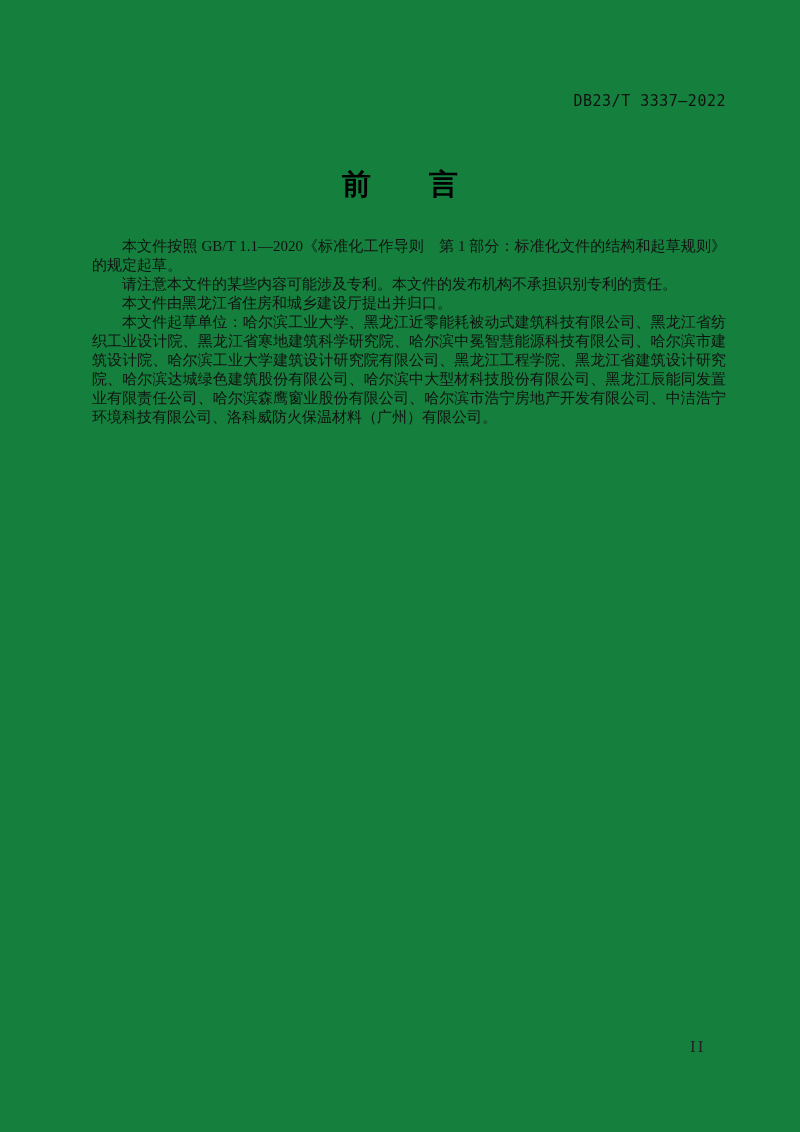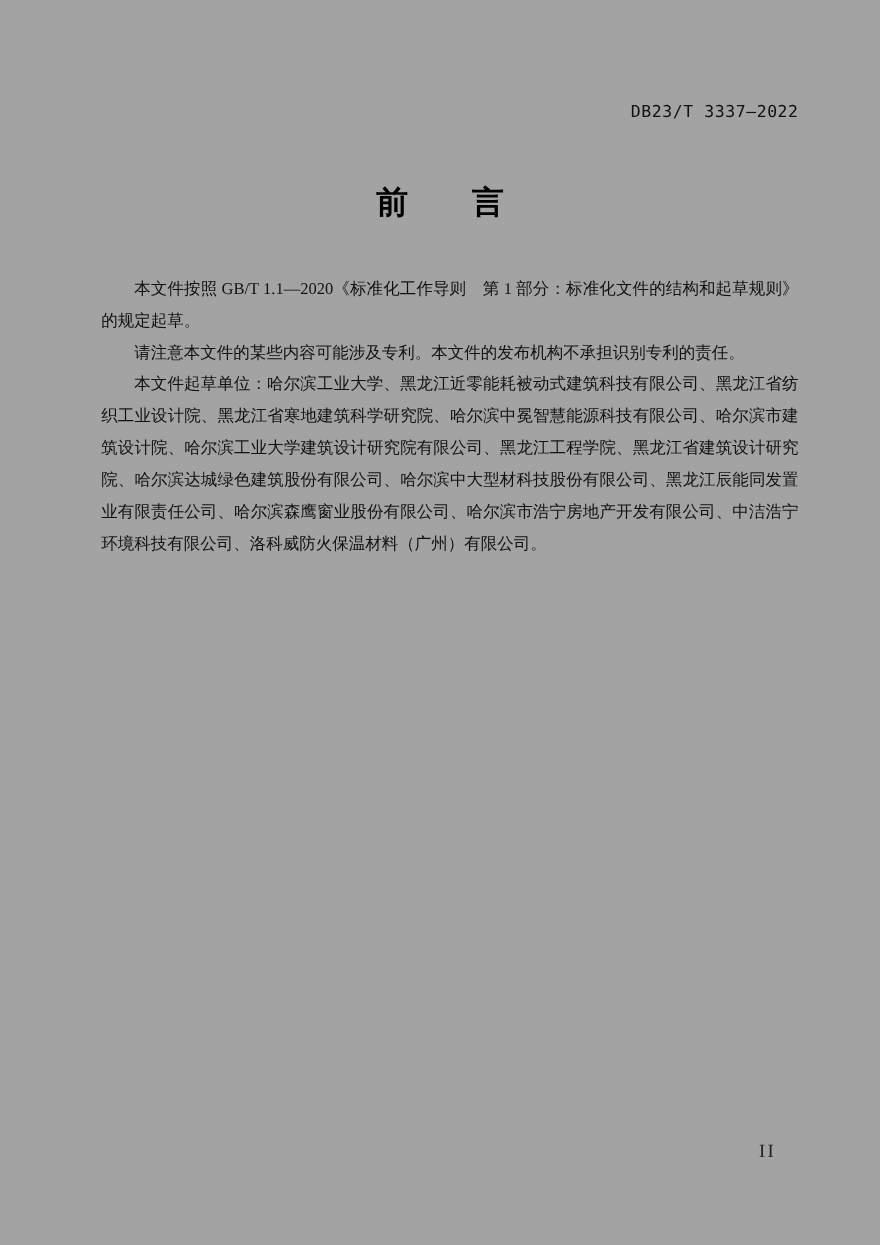--- a/index.html
+++ b/index.html
@@ -4,21 +4,21 @@
 <style>
   html, body {
     margin: 0;
     padding: 0;
     background: #ffffff;
   }
   .page {
     position: relative;
     width: 800px;
     height: 1132px;
-    background: #a3a3a3;
+    background: #15803d;
     color: #1a1a1a;
     font-family: "Liberation Serif", serif;
     overflow: hidden;
   }
   .doc-number {
     position: absolute;
     top: 92px;
     right: 74px;
     font-family: "DejaVu Sans Mono", "Liberation Mono", monospace;
     font-size: 15px;
@@ -36,24 +36,23 @@
     font-weight: bold;
     color: #000;
     font-family: Liberation Mono, monospace;
   }
   .body-text {
     position: absolute;
     top: 237px;
     left: 92px;
     right: 74px;
     font-size: 15px;
-    line-height: 29px;
+    line-height: 19px;
     color: #111;
     text-align: justify;
-    margin-top: 12px;
   }
   .body-text p {
     margin: 0;
     text-indent: 2em;
     word-break: break-all;
   }
   .body-text p.gap-before {
     margin-top: 3px;
   }
   .page-number {
@@ -71,18 +70,19 @@
 
 <div class="page">
 
   <div class="doc-number">DB23/T 3337—2022</div>
 
   <div class="page-title">前　　言</div>
 
   <div class="body-text">
     <p>本文件按照 GB/T 1.1—2020《标准化工作导则　第 1 部分：标准化文件的结构和起草规则》的规定起草。</p>
     <p>请注意本文件的某些内容可能涉及专利。本文件的发布机构不承担识别专利的责任。</p>
+    <p>本文件由黑龙江省住房和城乡建设厅提出并归口。</p>
     <p>本文件起草单位：哈尔滨工业大学、黑龙江近零能耗被动式建筑科技有限公司、黑龙江省纺织工业设计院、黑龙江省寒地建筑科学研究院、哈尔滨中冕智慧能源科技有限公司、哈尔滨市建筑设计院、哈尔滨工业大学建筑设计研究院有限公司、黑龙江工程学院、黑龙江省建筑设计研究院、哈尔滨达城绿色建筑股份有限公司、哈尔滨中大型材科技股份有限公司、黑龙江辰能同发置业有限责任公司、哈尔滨森鹰窗业股份有限公司、哈尔滨市浩宁房地产开发有限公司、中洁浩宁环境科技有限公司、洛科威防火保温材料（广州）有限公司。</p>
   </div>
 
   <div class="page-number">II</div>
 
 </div>
 
 </body></html>

